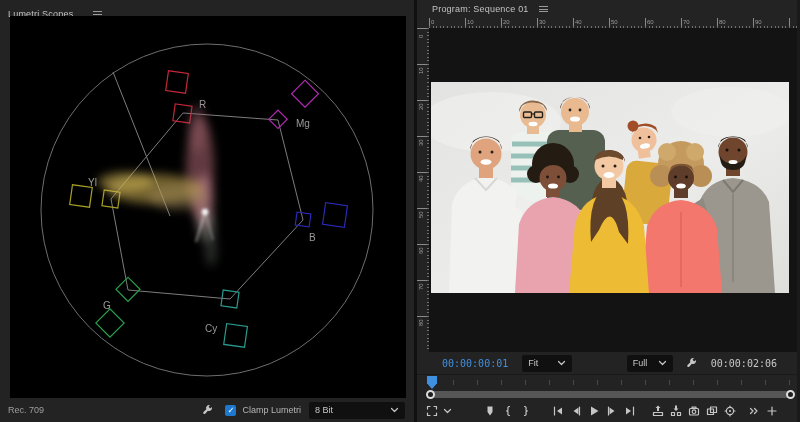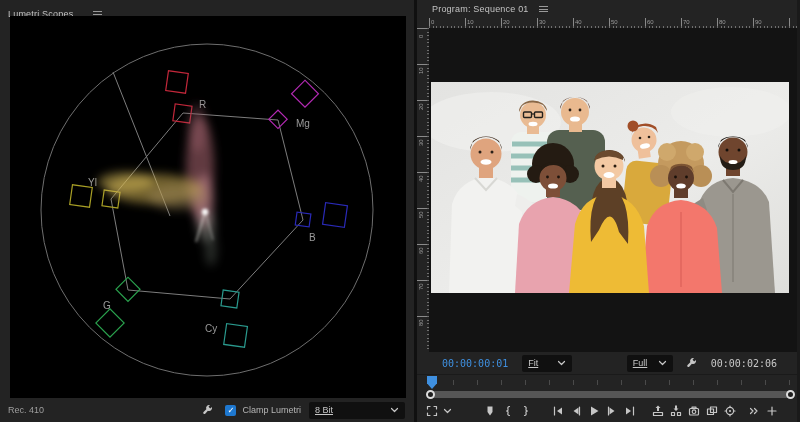--- a/index.html
+++ b/index.html
@@ -17,21 +17,21 @@
   .scope-area svg { display:block; }
   .lumetri-footer { position:absolute; left:0; bottom:0; width:100%; height:24px;
                     display:flex; align-items:center; font-size:9px; color:#9f9f9f; }
   .rec709 { margin-left:8px; }
   .footer-right { margin-left:auto; display:flex; align-items:center; }
   .wrench-btn { width:16px; height:16px; display:flex; align-items:center; justify-content:center; }
   .checkbox { width:11px; height:11px; border-radius:2px; background:#1e78d0; margin-left:10px;
               display:flex; align-items:center; justify-content:center; color:#fff; font-size:8.5px; line-height:1; }
   .clamp-label { margin-left:6px; color:#b5b5b5; }
   .dropdown { background:#101010; border-radius:2px; height:17px; display:flex; align-items:center;
-              padding:0 6px; color:#c6c6c6; font-size:9px;text-decoration:underline; }
+              padding:0 6px; color:#c6c6c6; font-size:9px; }
   .dd-bit { width:96px; margin-left:8px; margin-right:9px; justify-content:space-between; }
 
   
   .program { width:380px; height:422px; background:#232323; position:relative; display:flex; flex-direction:column; }
   .prog-titlebar { height:18px; display:flex; align-items:center; gap:10px; padding-left:15px; }
   .ruler-row { height:10px; display:flex; }
   .ruler-corner { width:12px; height:10px; }
   .h-ruler { position:relative; flex:1; height:10px; overflow:hidden;
              background:
                repeating-linear-gradient(90deg, #6f6f6f 0 1px, transparent 1px 3.6px) 0 100%/100% 2px no-repeat,
@@ -158,21 +158,21 @@
           <g filter="url(#b2)">
             <circle cx="195" cy="196" r="3.2" fill="#ffffff" opacity="0.95"></circle>
             <line x1="195" y1="196" x2="186" y2="226" stroke="#e8e8e2" stroke-width="2" opacity="0.5"></line>
             <line x1="196" y1="198" x2="203" y2="224" stroke="#d8d8d2" stroke-width="1.6" opacity="0.4"></line>
           </g>
         </g>
       </svg>
     </div>
 
     <div class="lumetri-footer">
-      <span class="rec709">Rec. 410</span>
+      <span class="rec709">Rec. 709</span>
       <div class="footer-right">
         <span class="wrench-btn">
           <svg width="12" height="12" viewBox="0 0 12 12">
               <path class="icon-fill" d="M10.9 3a3 3 0 0 1-4 3.7L4.2 9.7a1.15 1.15 0 1 1-1.63-1.63L5.3 5.3A3 3 0 0 1 9 1.3L7.5 2.8l1.7 1.7L10.9 3Z"></path>
             </svg>
         </span>
         <span class="checkbox">✓</span>
         <span class="clamp-label">Clamp Lumetri</span>
         <div class="dropdown dd-bit">
           <span>8 Bit</span>

